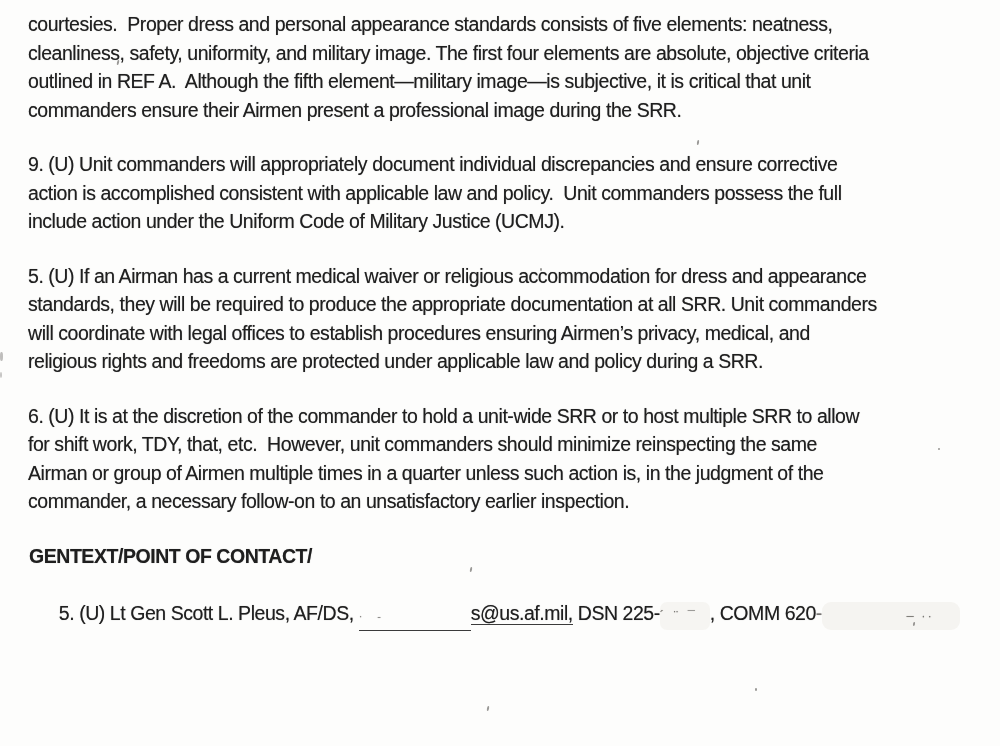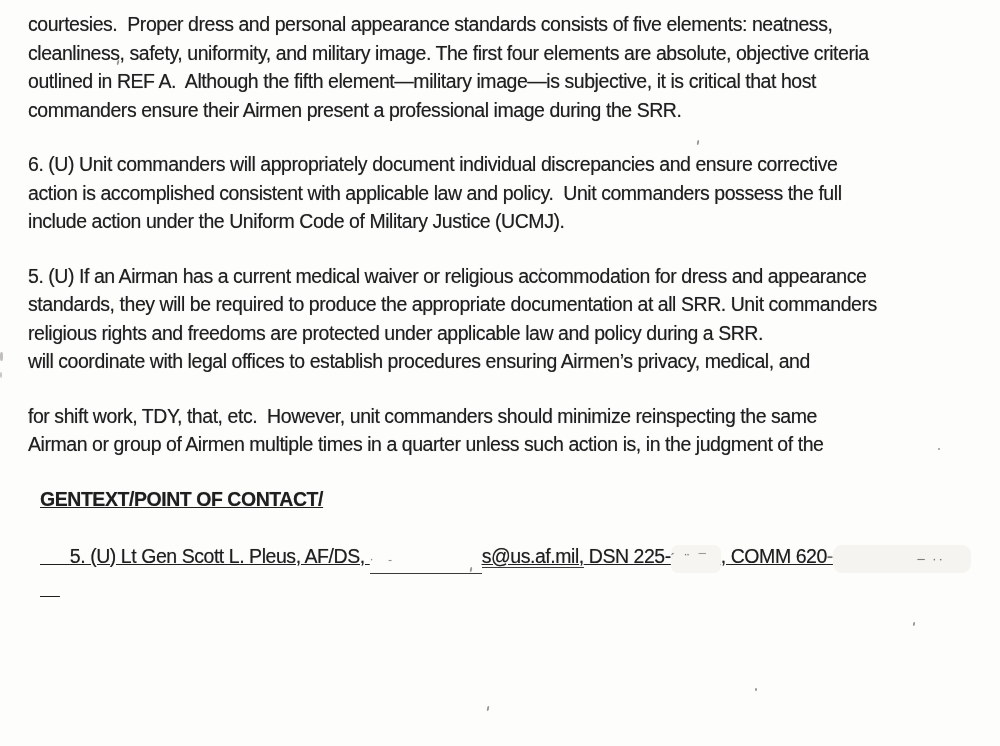--- a/index.html
+++ b/index.html
@@ -58,21 +58,21 @@
     text-align: right;
     font-size: 13px;
     letter-spacing: 2px;
     color: rgba(100,96,90,0.50);
     background: rgba(238,236,231,0.55);
     border-radius: 9px;
   }
 
   .faint { color: rgba(95,92,88,0.50); }
 
-  .poc-block { margin: 0 0 0 12px; text-decoration: underline; }
+  .poc-block { margin: 0 0 0 1px; }
   .contact-line { margin-bottom: 28px; }
   .auth-line { margin-bottom: 25px; }
 
   
   .speck {
     position: absolute;
     background: rgba(75,73,70,0.55);
     border-radius: 45%;
   }
   .s1 { left:117px; top:60px;  width:2px; height:5px; transform:rotate(14deg); }
@@ -88,40 +88,42 @@
   .s11{ left:938px; top:448px; width:2px; height:2px; }
 </style>
 </head>
 <body>
 
 <div class="page">
 
   <div class="para">
     <div class="line">courtesies.  Proper dress and personal appearance standards consists of five elements: neatness,</div>
     <div class="line">cleanliness, safety, uniformity, and military image. The first four elements are absolute, objective criteria</div>
-    <div class="line">outlined in REF A.  Although the fifth element—military image—is subjective, it is critical that host</div>
+    <div class="line">outlined in REF A.  Although the fifth element—military image—is subjective, it is critical that unit</div>
     <div class="line">commanders ensure their Airmen present a professional image during the SRR.</div>
   </div>
 
   <div class="para">
-    <div class="line">6. (U) Unit commanders will appropriately document individual discrepancies and ensure corrective</div>
+    <div class="line">9. (U) Unit commanders will appropriately document individual discrepancies and ensure corrective</div>
     <div class="line">action is accomplished consistent with applicable law and policy.  Unit commanders possess the full</div>
     <div class="line">include action under the Uniform Code of Military Justice (UCMJ).</div>
   </div>
 
   <div class="para">
     <div class="line">5. (U) If an Airman has a current medical waiver or religious accommodation for dress and appearance</div>
     <div class="line">standards, they will be required to produce the appropriate documentation at all SRR. Unit commanders</div>
+    <div class="line">will coordinate with legal offices to establish procedures ensuring Airmen’s privacy, medical, and</div>
     <div class="line">religious rights and freedoms are protected under applicable law and policy during a SRR.</div>
-    <div class="line">will coordinate with legal offices to establish procedures ensuring Airmen’s privacy, medical, and</div>
   </div>
 
   <div class="para">
+    <div class="line">6. (U) It is at the discretion of the commander to hold a unit-wide SRR or to host multiple SRR to allow</div>
     <div class="line">for shift work, TDY, that, etc.  However, unit commanders should minimize reinspecting the same</div>
     <div class="line">Airman or group of Airmen multiple times in a quarter unless such action is, in the judgment of the</div>
+    <div class="line">commander, a necessary follow-on to an unsatisfactory earlier inspection.</div>
   </div>
 
   <div class="poc-block">
     <div class="line bold">GENTEXT/POINT OF CONTACT/</div>
     <div class="line contact-line">
       <span>5. (U) Lt Gen Scott L. Pleus, AF/DS, </span><span class="u redact-email">· -</span><span class="u">s@us.af.mil,</span><span> DSN 225-</span><span class="redact-dsn">´ ¨ ¯</span><span>, COMM 620</span><span class="faint">-</span><span class="redact-comm">– ··</span>
     </div>
   </div>
 
   <div class="line auth-line">

